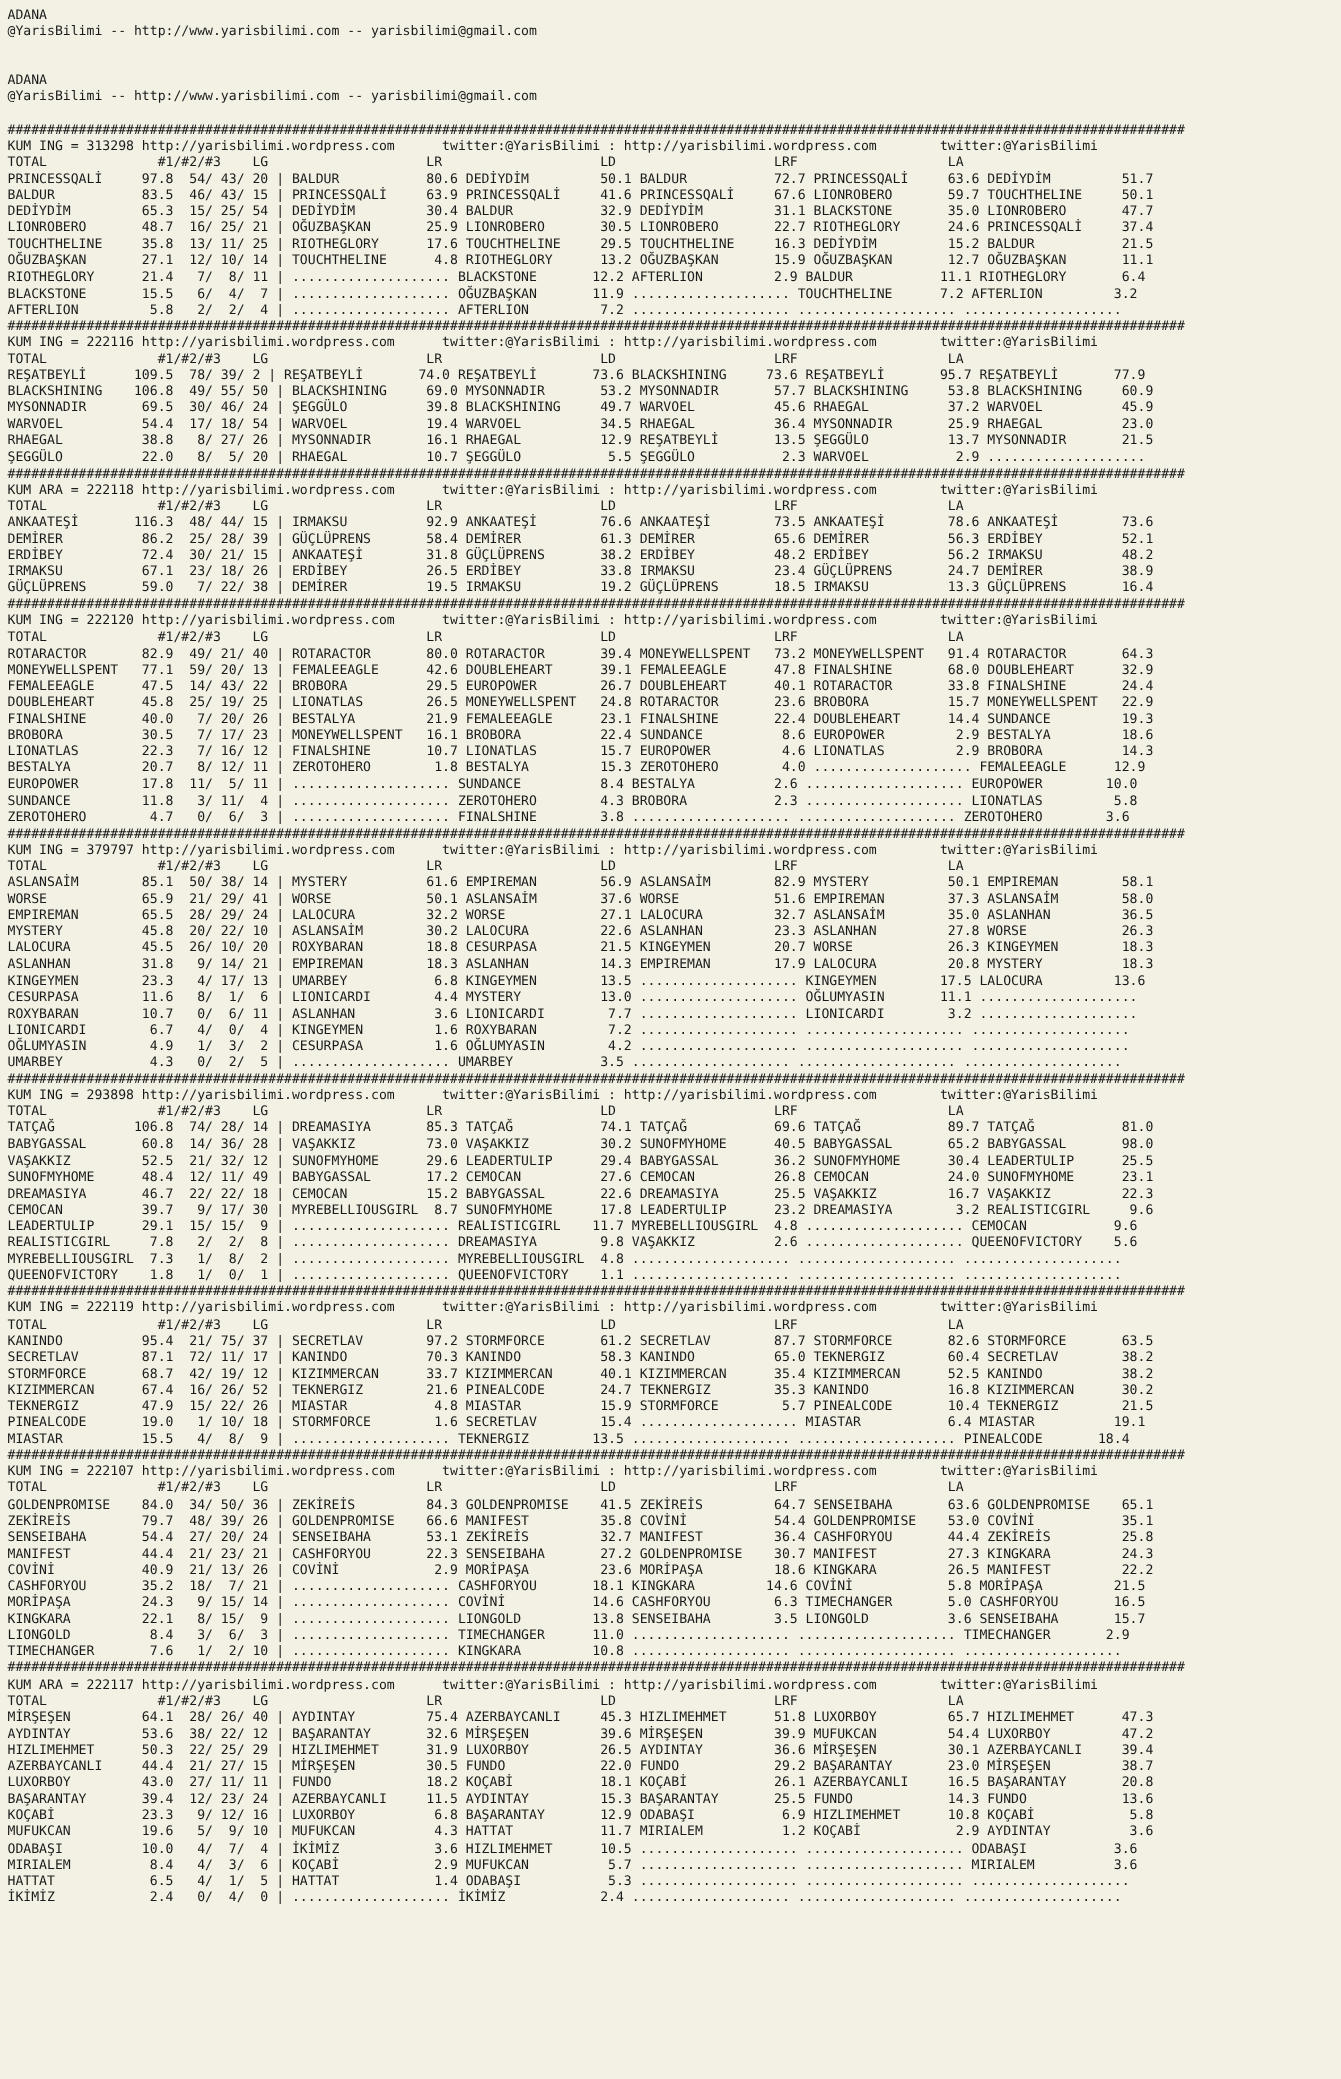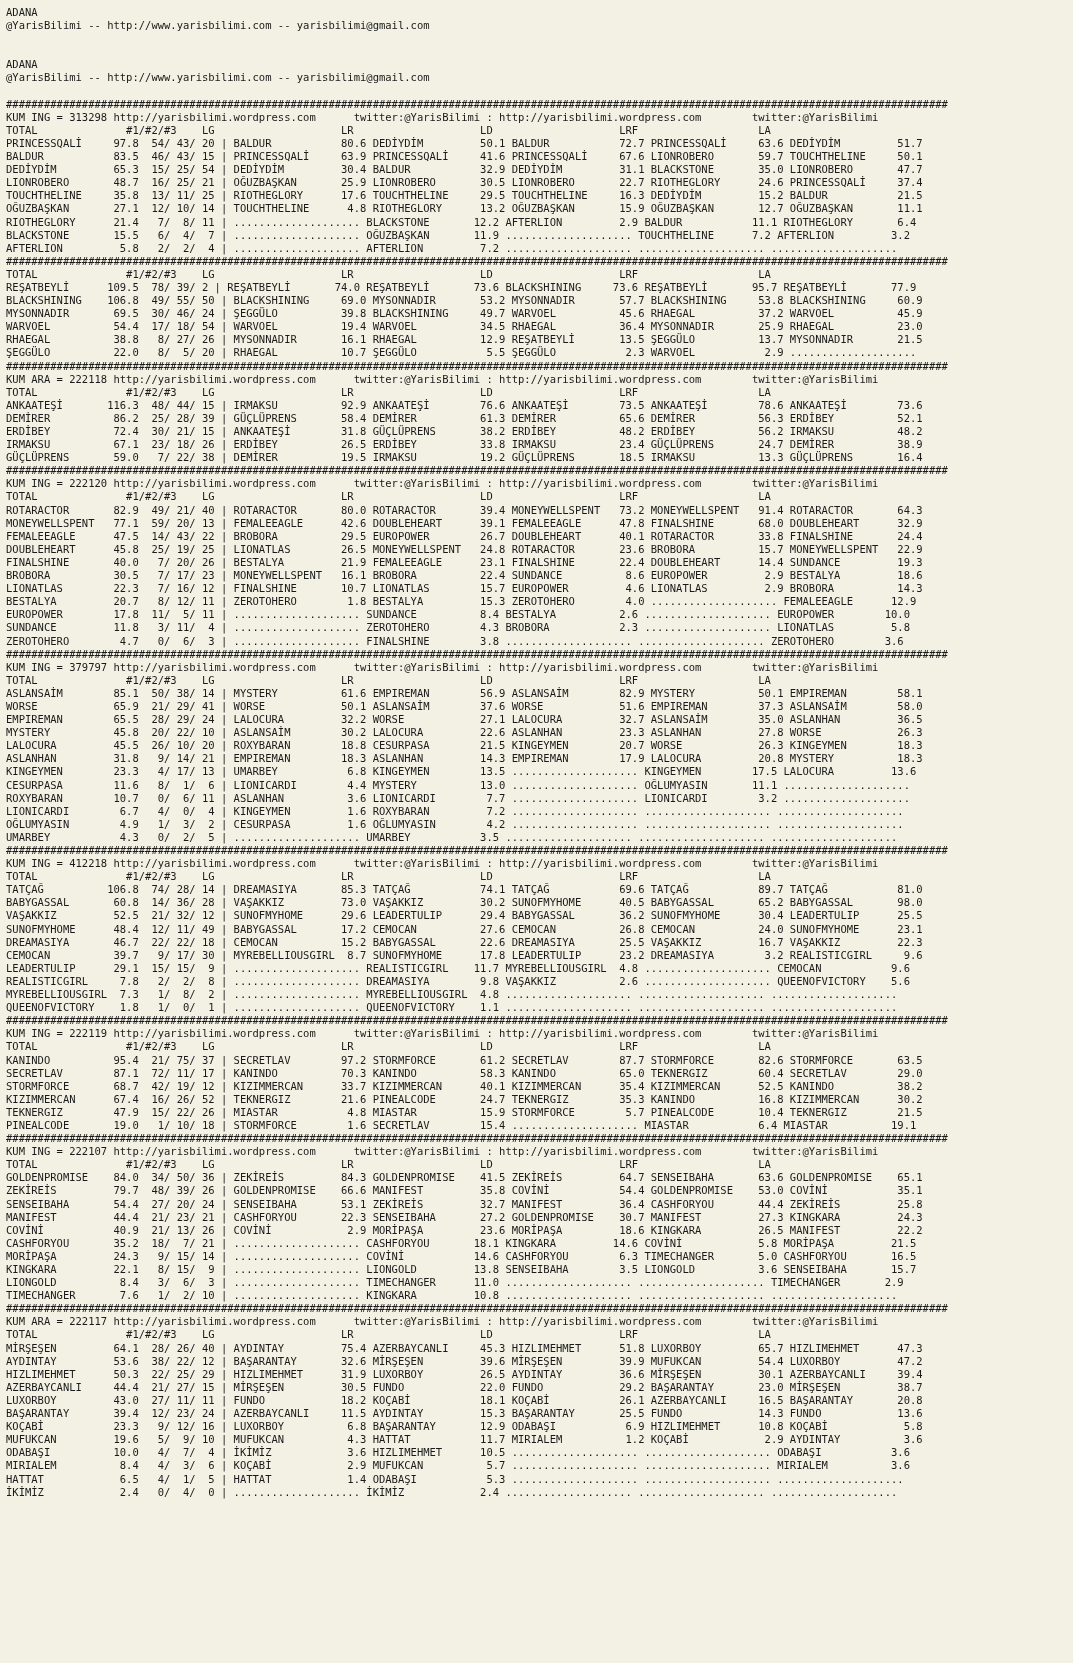--- a/index.html
+++ b/index.html
@@ -43,20 +43,21 @@
       <pre class="blk">PRINCESSQALİ     97.8  54/ 43/ 20 | BALDUR           80.6 DEDİYDİM         50.1 BALDUR           72.7 PRINCESSQALİ     63.6 DEDİYDİM         51.7</pre>
       <pre class="blk">BALDUR           83.5  46/ 43/ 15 | PRINCESSQALİ     63.9 PRINCESSQALİ     41.6 PRINCESSQALİ     67.6 LIONROBERO       59.7 TOUCHTHELINE     50.1</pre>
       <pre class="blk">DEDİYDİM         65.3  15/ 25/ 54 | DEDİYDİM         30.4 BALDUR           32.9 DEDİYDİM         31.1 BLACKSTONE       35.0 LIONROBERO       47.7</pre>
       <pre class="blk">LIONROBERO       48.7  16/ 25/ 21 | OĞUZBAŞKAN       25.9 LIONROBERO       30.5 LIONROBERO       22.7 RIOTHEGLORY      24.6 PRINCESSQALİ     37.4</pre>
       <pre class="blk">TOUCHTHELINE     35.8  13/ 11/ 25 | RIOTHEGLORY      17.6 TOUCHTHELINE     29.5 TOUCHTHELINE     16.3 DEDİYDİM         15.2 BALDUR           21.5</pre>
       <pre class="blk">OĞUZBAŞKAN       27.1  12/ 10/ 14 | TOUCHTHELINE      4.8 RIOTHEGLORY      13.2 OĞUZBAŞKAN       15.9 OĞUZBAŞKAN       12.7 OĞUZBAŞKAN       11.1</pre>
       <pre class="blk">RIOTHEGLORY      21.4   7/  8/ 11 | .................... BLACKSTONE       12.2 AFTERLION         2.9 BALDUR           11.1 RIOTHEGLORY       6.4</pre>
       <pre class="blk">BLACKSTONE       15.5   6/  4/  7 | .................... OĞUZBAŞKAN       11.9 .................... TOUCHTHELINE      7.2 AFTERLION         3.2</pre>
       <pre class="blk">AFTERLION         5.8   2/  2/  4 | .................... AFTERLION         7.2 .................... .................... ....................</pre>
       <pre class="blk">#####################################################################################################################################################</pre>
+      <pre class="blk">KUM ING = 222116 http://yarisbilimi.wordpress.com      twitter:@YarisBilimi : http://yarisbilimi.wordpress.com        twitter:@YarisBilimi</pre>
       <pre class="blk">TOTAL              #1/#2/#3    LG                    LR                    LD                    LRF                   LA</pre>
       <pre class="blk">REŞATBEYLİ      109.5  78/ 39/ 2 | REŞATBEYLİ       74.0 REŞATBEYLİ       73.6 BLACKSHINING     73.6 REŞATBEYLİ       95.7 REŞATBEYLİ       77.9</pre>
       <pre class="blk">BLACKSHINING    106.8  49/ 55/ 50 | BLACKSHINING     69.0 MYSONNADIR       53.2 MYSONNADIR       57.7 BLACKSHINING     53.8 BLACKSHINING     60.9</pre>
       <pre class="blk">MYSONNADIR       69.5  30/ 46/ 24 | ŞEGGÜLO          39.8 BLACKSHINING     49.7 WARVOEL          45.6 RHAEGAL          37.2 WARVOEL          45.9</pre>
       <pre class="blk">WARVOEL          54.4  17/ 18/ 54 | WARVOEL          19.4 WARVOEL          34.5 RHAEGAL          36.4 MYSONNADIR       25.9 RHAEGAL          23.0</pre>
       <pre class="blk">RHAEGAL          38.8   8/ 27/ 26 | MYSONNADIR       16.1 RHAEGAL          12.9 REŞATBEYLİ       13.5 ŞEGGÜLO          13.7 MYSONNADIR       21.5</pre>
       <pre class="blk">ŞEGGÜLO          22.0   8/  5/ 20 | RHAEGAL          10.7 ŞEGGÜLO           5.5 ŞEGGÜLO           2.3 WARVOEL           2.9 ....................</pre>
       <pre class="blk">#####################################################################################################################################################</pre>
       <pre class="blk">KUM ARA = 222118 http://yarisbilimi.wordpress.com      twitter:@YarisBilimi : http://yarisbilimi.wordpress.com        twitter:@YarisBilimi</pre>
       <pre class="blk">TOTAL              #1/#2/#3    LG                    LR                    LD                    LRF                   LA</pre>
@@ -88,41 +89,42 @@
       <pre class="blk">MYSTERY          45.8  20/ 22/ 10 | ASLANSAİM        30.2 LALOCURA         22.6 ASLANHAN         23.3 ASLANHAN         27.8 WORSE            26.3</pre>
       <pre class="blk">LALOCURA         45.5  26/ 10/ 20 | ROXYBARAN        18.8 CESURPASA        21.5 KINGEYMEN        20.7 WORSE            26.3 KINGEYMEN        18.3</pre>
       <pre class="blk">ASLANHAN         31.8   9/ 14/ 21 | EMPIREMAN        18.3 ASLANHAN         14.3 EMPIREMAN        17.9 LALOCURA         20.8 MYSTERY          18.3</pre>
       <pre class="blk">KINGEYMEN        23.3   4/ 17/ 13 | UMARBEY           6.8 KINGEYMEN        13.5 .................... KINGEYMEN        17.5 LALOCURA         13.6</pre>
       <pre class="blk">CESURPASA        11.6   8/  1/  6 | LIONICARDI        4.4 MYSTERY          13.0 .................... OĞLUMYASIN       11.1 ....................</pre>
       <pre class="blk">ROXYBARAN        10.7   0/  6/ 11 | ASLANHAN          3.6 LIONICARDI        7.7 .................... LIONICARDI        3.2 ....................</pre>
       <pre class="blk">LIONICARDI        6.7   4/  0/  4 | KINGEYMEN         1.6 ROXYBARAN         7.2 .................... .................... ....................</pre>
       <pre class="blk">OĞLUMYASIN        4.9   1/  3/  2 | CESURPASA         1.6 OĞLUMYASIN        4.2 .................... .................... ....................</pre>
       <pre class="blk">UMARBEY           4.3   0/  2/  5 | .................... UMARBEY           3.5 .................... .................... ....................</pre>
       <pre class="blk">#####################################################################################################################################################</pre>
-      <pre class="blk">KUM ING = 412218 http://yarisbilimi.wordpress.com      twitter:@YarisBilimi : http://yarisbilimi.wordpress.com        twitter:@YarisBilimi</pre>
+      <pre class="blk">KUM ING = 293898 http://yarisbilimi.wordpress.com      twitter:@YarisBilimi : http://yarisbilimi.wordpress.com        twitter:@YarisBilimi</pre>
       <pre class="blk">TOTAL              #1/#2/#3    LG                    LR                    LD                    LRF                   LA</pre>
       <pre class="blk">TATÇAĞ          106.8  74/ 28/ 14 | DREAMASIYA       85.3 TATÇAĞ           74.1 TATÇAĞ           69.6 TATÇAĞ           89.7 TATÇAĞ           81.0</pre>
       <pre class="blk">BABYGASSAL       60.8  14/ 36/ 28 | VAŞAKKIZ         73.0 VAŞAKKIZ         30.2 SUNOFMYHOME      40.5 BABYGASSAL       65.2 BABYGASSAL       98.0</pre>
       <pre class="blk">VAŞAKKIZ         52.5  21/ 32/ 12 | SUNOFMYHOME      29.6 LEADERTULIP      29.4 BABYGASSAL       36.2 SUNOFMYHOME      30.4 LEADERTULIP      25.5</pre>
       <pre class="blk">SUNOFMYHOME      48.4  12/ 11/ 49 | BABYGASSAL       17.2 CEMOCAN          27.6 CEMOCAN          26.8 CEMOCAN          24.0 SUNOFMYHOME      23.1</pre>
       <pre class="blk">DREAMASIYA       46.7  22/ 22/ 18 | CEMOCAN          15.2 BABYGASSAL       22.6 DREAMASIYA       25.5 VAŞAKKIZ         16.7 VAŞAKKIZ         22.3</pre>
       <pre class="blk">CEMOCAN          39.7   9/ 17/ 30 | MYREBELLIOUSGIRL  8.7 SUNOFMYHOME      17.8 LEADERTULIP      23.2 DREAMASIYA        3.2 REALISTICGIRL     9.6</pre>
       <pre class="blk">LEADERTULIP      29.1  15/ 15/  9 | .................... REALISTICGIRL    11.7 MYREBELLIOUSGIRL  4.8 .................... CEMOCAN           9.6</pre>
       <pre class="blk">REALISTICGIRL     7.8   2/  2/  8 | .................... DREAMASIYA        9.8 VAŞAKKIZ          2.6 .................... QUEENOFVICTORY    5.6</pre>
       <pre class="blk">MYREBELLIOUSGIRL  7.3   1/  8/  2 | .................... MYREBELLIOUSGIRL  4.8 .................... .................... ....................</pre>
       <pre class="blk">QUEENOFVICTORY    1.8   1/  0/  1 | .................... QUEENOFVICTORY    1.1 .................... .................... ....................</pre>
       <pre class="blk">#####################################################################################################################################################</pre>
       <pre class="blk">KUM ING = 222119 http://yarisbilimi.wordpress.com      twitter:@YarisBilimi : http://yarisbilimi.wordpress.com        twitter:@YarisBilimi</pre>
       <pre class="blk">TOTAL              #1/#2/#3    LG                    LR                    LD                    LRF                   LA</pre>
       <pre class="blk">KANINDO          95.4  21/ 75/ 37 | SECRETLAV        97.2 STORMFORCE       61.2 SECRETLAV        87.7 STORMFORCE       82.6 STORMFORCE       63.5</pre>
-      <pre class="blk">SECRETLAV        87.1  72/ 11/ 17 | KANINDO          70.3 KANINDO          58.3 KANINDO          65.0 TEKNERGIZ        60.4 SECRETLAV        29.0</pre>
+      <pre class="blk">SECRETLAV        87.1  72/ 11/ 17 | KANINDO          70.3 KANINDO          58.3 KANINDO          65.0 TEKNERGIZ        60.4 SECRETLAV        38.2</pre>
       <pre class="blk">STORMFORCE       68.7  42/ 19/ 12 | KIZIMMERCAN      33.7 KIZIMMERCAN      40.1 KIZIMMERCAN      35.4 KIZIMMERCAN      52.5 KANINDO          38.2</pre>
       <pre class="blk">KIZIMMERCAN      67.4  16/ 26/ 52 | TEKNERGIZ        21.6 PINEALCODE       24.7 TEKNERGIZ        35.3 KANINDO          16.8 KIZIMMERCAN      30.2</pre>
       <pre class="blk">TEKNERGIZ        47.9  15/ 22/ 26 | MIASTAR           4.8 MIASTAR          15.9 STORMFORCE        5.7 PINEALCODE       10.4 TEKNERGIZ        21.5</pre>
       <pre class="blk">PINEALCODE       19.0   1/ 10/ 18 | STORMFORCE        1.6 SECRETLAV        15.4 .................... MIASTAR           6.4 MIASTAR          19.1</pre>
+      <pre class="blk">MIASTAR          15.5   4/  8/  9 | .................... TEKNERGIZ        13.5 .................... .................... PINEALCODE       18.4</pre>
       <pre class="blk">#####################################################################################################################################################</pre>
       <pre class="blk">KUM ING = 222107 http://yarisbilimi.wordpress.com      twitter:@YarisBilimi : http://yarisbilimi.wordpress.com        twitter:@YarisBilimi</pre>
       <pre class="blk">TOTAL              #1/#2/#3    LG                    LR                    LD                    LRF                   LA</pre>
       <pre class="blk">GOLDENPROMISE    84.0  34/ 50/ 36 | ZEKİREİS         84.3 GOLDENPROMISE    41.5 ZEKİREİS         64.7 SENSEIBAHA       63.6 GOLDENPROMISE    65.1</pre>
       <pre class="blk">ZEKİREİS         79.7  48/ 39/ 26 | GOLDENPROMISE    66.6 MANIFEST         35.8 COVİNİ           54.4 GOLDENPROMISE    53.0 COVİNİ           35.1</pre>
       <pre class="blk">SENSEIBAHA       54.4  27/ 20/ 24 | SENSEIBAHA       53.1 ZEKİREİS         32.7 MANIFEST         36.4 CASHFORYOU       44.4 ZEKİREİS         25.8</pre>
       <pre class="blk">MANIFEST         44.4  21/ 23/ 21 | CASHFORYOU       22.3 SENSEIBAHA       27.2 GOLDENPROMISE    30.7 MANIFEST         27.3 KINGKARA         24.3</pre>
       <pre class="blk">COVİNİ           40.9  21/ 13/ 26 | COVİNİ            2.9 MORİPAŞA         23.6 MORİPAŞA         18.6 KINGKARA         26.5 MANIFEST         22.2</pre>
       <pre class="blk">CASHFORYOU       35.2  18/  7/ 21 | .................... CASHFORYOU       18.1 KINGKARA         14.6 COVİNİ            5.8 MORİPAŞA         21.5</pre>
       <pre class="blk">MORİPAŞA         24.3   9/ 15/ 14 | .................... COVİNİ           14.6 CASHFORYOU        6.3 TIMECHANGER       5.0 CASHFORYOU       16.5</pre>

